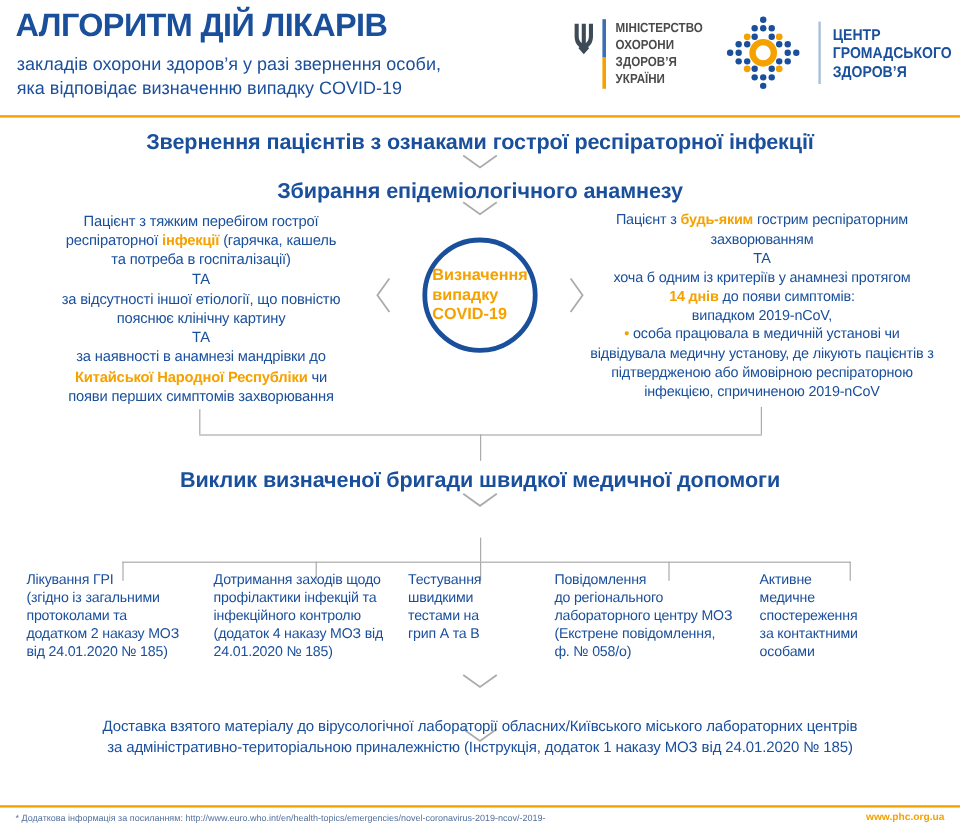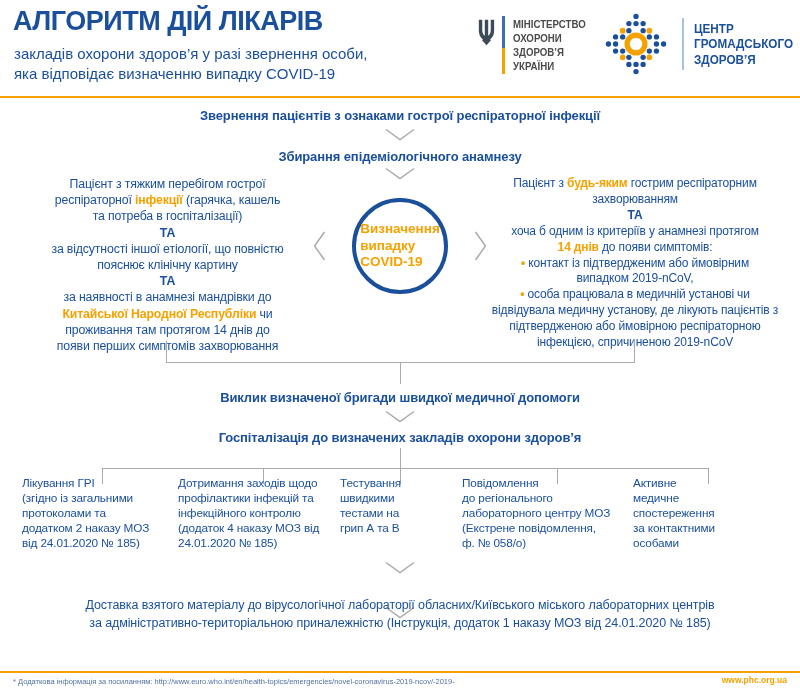--- a/index.html
+++ b/index.html
@@ -20,37 +20,37 @@
   .moz-bar .by{flex:1;background:var(--orange)}
   .moz-text{margin-left:8px;margin-top:1px;font-size:11px;font-weight:700;line-height:14px;color:var(--logo-grey);transform:scaleX(.88);transform-origin:left top;white-space:nowrap}
   .phc-logo{position:absolute;left:604px;top:12px;display:flex;align-items:center}
   .phc-divider{margin-left:14px;width:2px;height:52px;background:var(--divider-blue)}
   .phc-text{margin-left:10px;font-size:13px;font-weight:700;line-height:15.5px;color:var(--blue);transform:scaleX(.9);transform-origin:left center;white-space:nowrap}
   .rule{position:absolute;left:0;width:800px;height:2px;background:var(--orange)}
   #rule-top{top:96px}
   #rule-bottom{top:671px}
 
   
-  .step{position:absolute;left:0;width:800px;text-align:center;color:var(--blue);font-weight:700;font-size:13px;letter-spacing:-.1px}
+  .step{position:absolute;left:0;width:800px;text-align:center;color:var(--blue);font-weight:700;font-size:18px;letter-spacing:-.1px}
   #step1{top:108px}
   #step2{top:149px}
   #step3{top:390px}
   #step4{top:430px}
   #step5{top:588px;font-weight:400;font-size:12.5px}
   #step6{top:596px;font-weight:400;font-size:12.5px;line-height:18px}
 
   
   .block{position:absolute;color:var(--blue);text-align:center;letter-spacing:-.15px}
   .block>div{white-space:nowrap}
   #left-block{left:15px;width:305px;top:176px;font-size:12.3px}
   #left-block>div{line-height:16.2px}
   #right-block{left:470px;width:330px;top:176px;font-size:12px}
   #right-block>div{line-height:15.9px}
   .o{color:var(--orange);font-weight:700}
-  .b{font-weight:700}
+  .b{font-weight:400}
 
   
   #circle{position:absolute;left:352px;top:198px;width:96px;height:96px;border:4px solid var(--blue);border-radius:50%;background:#fff;display:flex;align-items:center;justify-content:center}
   .circle-text{color:var(--orange);font-weight:700;font-size:13.5px;line-height:16.5px;text-align:left}
 
   
   .vline,.hline{position:absolute;background:var(--grey)}
   .vline{width:1px}
   .hline{height:1px}
   .chev{position:absolute}
@@ -157,30 +157,28 @@
   <div class="block" id="left-block">
       <div><span>Пацієнт з тяжким перебігом гострої</span></div>
       <div><span>респіраторної </span><span class="o">інфекції</span><span> (гарячка, кашель</span></div>
       <div><span>та потреба в госпіталізації)</span></div>
       <div><span class="b">ТА</span></div>
       <div><span>за відсутності іншої етіології, що повністю</span></div>
       <div><span>пояснює клінічну картину</span></div>
       <div><span class="b">ТА</span></div>
       <div><span>за наявності в анамнезі мандрівки до</span></div>
       <div><span class="o">Китайської Народної Республіки</span><span> чи</span></div>
-      <div><span>проживання там протягом 14 днів до</span></div>
       <div><span>появи перших симптомів захворювання</span></div>
     </div>
   <div class="block" id="right-block">
       <div><span>Пацієнт з </span><span class="o">будь-яким</span><span> гострим респіраторним</span></div>
       <div><span>захворюванням</span></div>
       <div><span class="b">ТА</span></div>
       <div><span>хоча б одним із критеріїв у анамнезі протягом</span></div>
       <div><span class="o">14 днів</span><span> до появи симптомів:</span></div>
-      <div><span class="o">• </span><span>контакт із підтвердженим або ймовірним</span></div>
       <div><span>випадком 2019-nCoV,</span></div>
       <div><span class="o">• </span><span>особа працювала в медичній установі чи</span></div>
       <div><span>відвідувала медичну установу, де лікують пацієнтів з</span></div>
       <div><span>підтвердженою або ймовірною респіраторною</span></div>
       <div><span>інфекцією, спричиненою 2019-nCoV</span></div>
     </div>
 
   <svg class="chev" style="left:313px;top:231px" width="13" height="30" viewBox="0 0 13 30">
       <polyline points="11.5,1 1.5,15 11.5,29" fill="none" stroke="#ababab" stroke-width="1.5"></polyline>
     </svg>
@@ -197,21 +195,20 @@
 
   <div class="vline" style="left:166px;top:341px;height:21px"></div>
   <div class="vline" style="left:634px;top:339px;height:23px"></div>
   <div class="hline" style="left:166px;top:362px;width:469px"></div>
   <div class="vline" style="left:400px;top:362px;height:22px"></div>
 
   <div class="step" id="step3">Виклик визначеної бригади швидкої медичної допомоги</div>
   <svg class="chev" style="left:385px;top:410px" width="30" height="13" viewBox="0 0 30 13">
       <polyline points="1,1.5 15,11.5 29,1.5" fill="none" stroke="#ababab" stroke-width="1.5"></polyline>
     </svg>
-  <div class="step" id="step4">Госпіталізація до визначених закладів охорони здоров’я</div>
 
   <div class="vline" style="left:400px;top:448px;height:20px"></div>
   <div class="hline" style="left:102px;top:468px;width:607px"></div>
   <div class="vline" style="left:102px;top:468px;height:16px"></div>
   <div class="vline" style="left:263px;top:468px;height:16px"></div>
   <div class="vline" style="left:400px;top:468px;height:16px"></div>
   <div class="vline" style="left:557px;top:468px;height:16px"></div>
   <div class="vline" style="left:708px;top:468px;height:16px"></div>
 
   <div class="col" id="col1">

